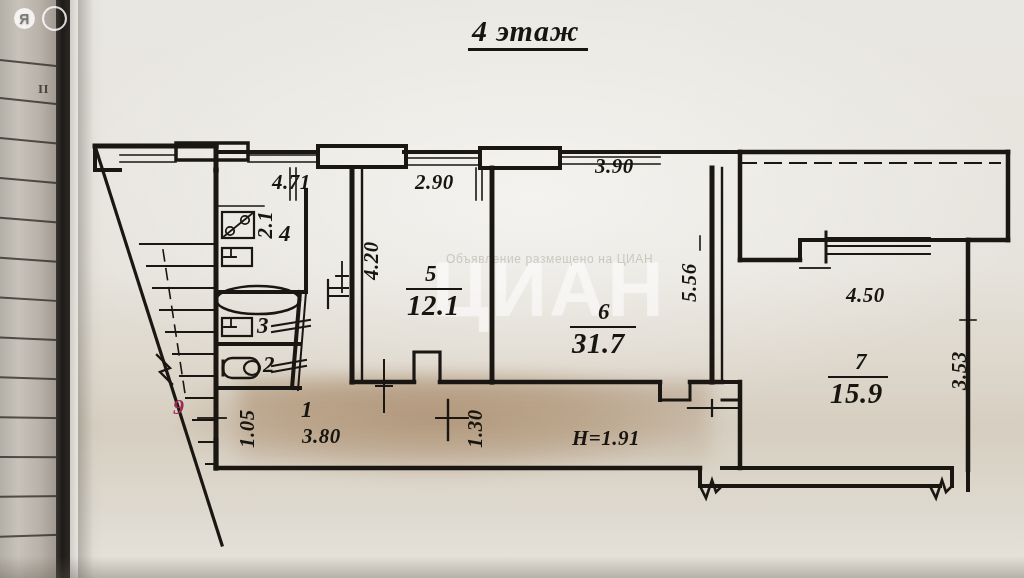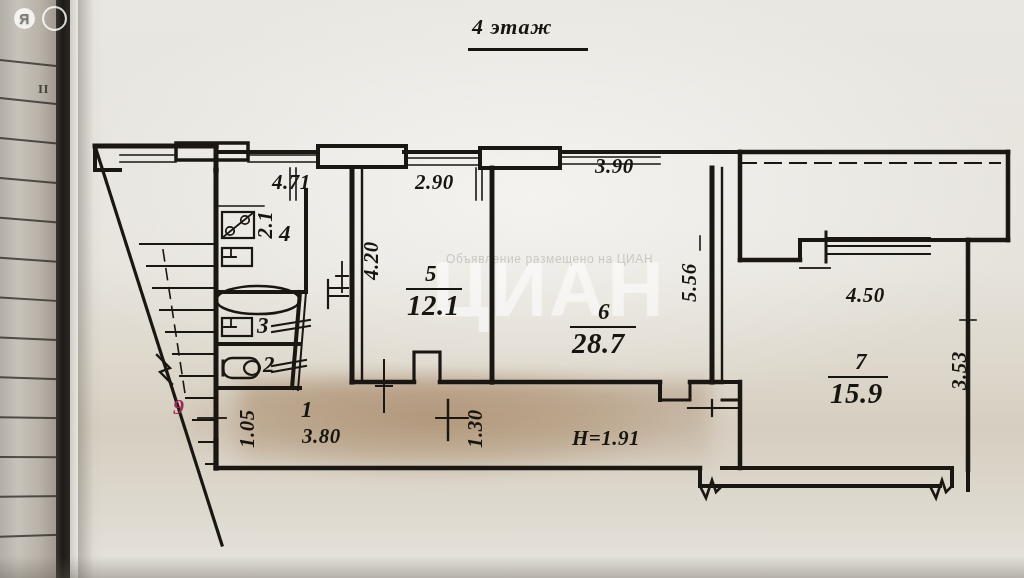--- a/index.html
+++ b/index.html
@@ -103,21 +103,21 @@
     font-weight:700;
     color:#17150f;
     white-space:nowrap;
     line-height:1;
     letter-spacing:.5px;
   }
   .hw.vert{transform-origin:center center;}
 
   #title{
     left:472px;top:16px;
-    font-size:22px;letter-spacing:1px;
+    font-size:30px;letter-spacing:1px;
   }
   #title-rule{
     position:absolute;left:468px;top:48px;width:120px;height:2.5px;background:#17150f;
   }
 
   .room-no{font-size:23px;}
   .room-line{position:absolute;height:2.4px;background:#17150f;}
   .room-area{font-size:29px;}
 
   .dim{font-size:21px;}
@@ -339,21 +339,21 @@
 
   <div>
     <div class="hw room-no" style="left:425px;top:262px;">5</div>
     <div class="room-line" style="left:406px;top:288px;width:56px;"></div>
     <div class="hw room-area" style="left:407px;top:291px;">12.1</div>
   </div>
 
   <div>
     <div class="hw room-no" style="left:598px;top:300px;">6</div>
     <div class="room-line" style="left:570px;top:326px;width:66px;"></div>
-    <div class="hw room-area" style="left:572px;top:329px;">28.7</div>
+    <div class="hw room-area" style="left:572px;top:329px;">31.7</div>
   </div>
 
   <div>
     <div class="hw room-no" style="left:855px;top:350px;">7</div>
     <div class="room-line" style="left:828px;top:376px;width:60px;"></div>
     <div class="hw room-area" style="left:830px;top:379px;">15.9</div>
   </div>
 
   <div class="hw small red" style="left:173px;top:396px;font-size:22px;">9</div>
 

